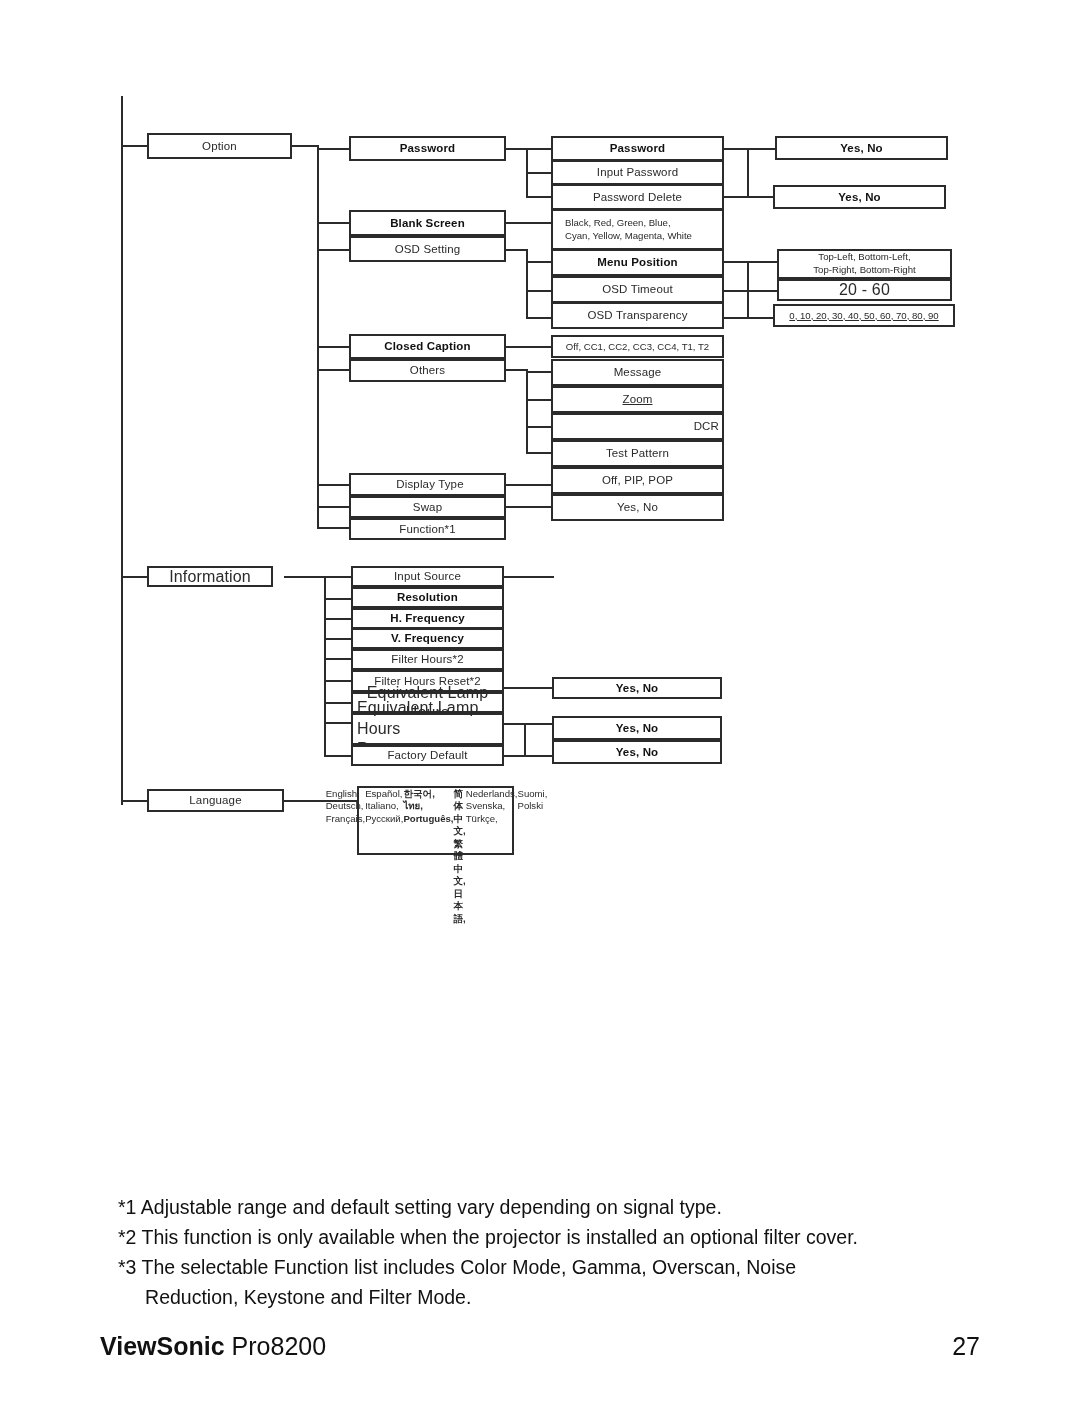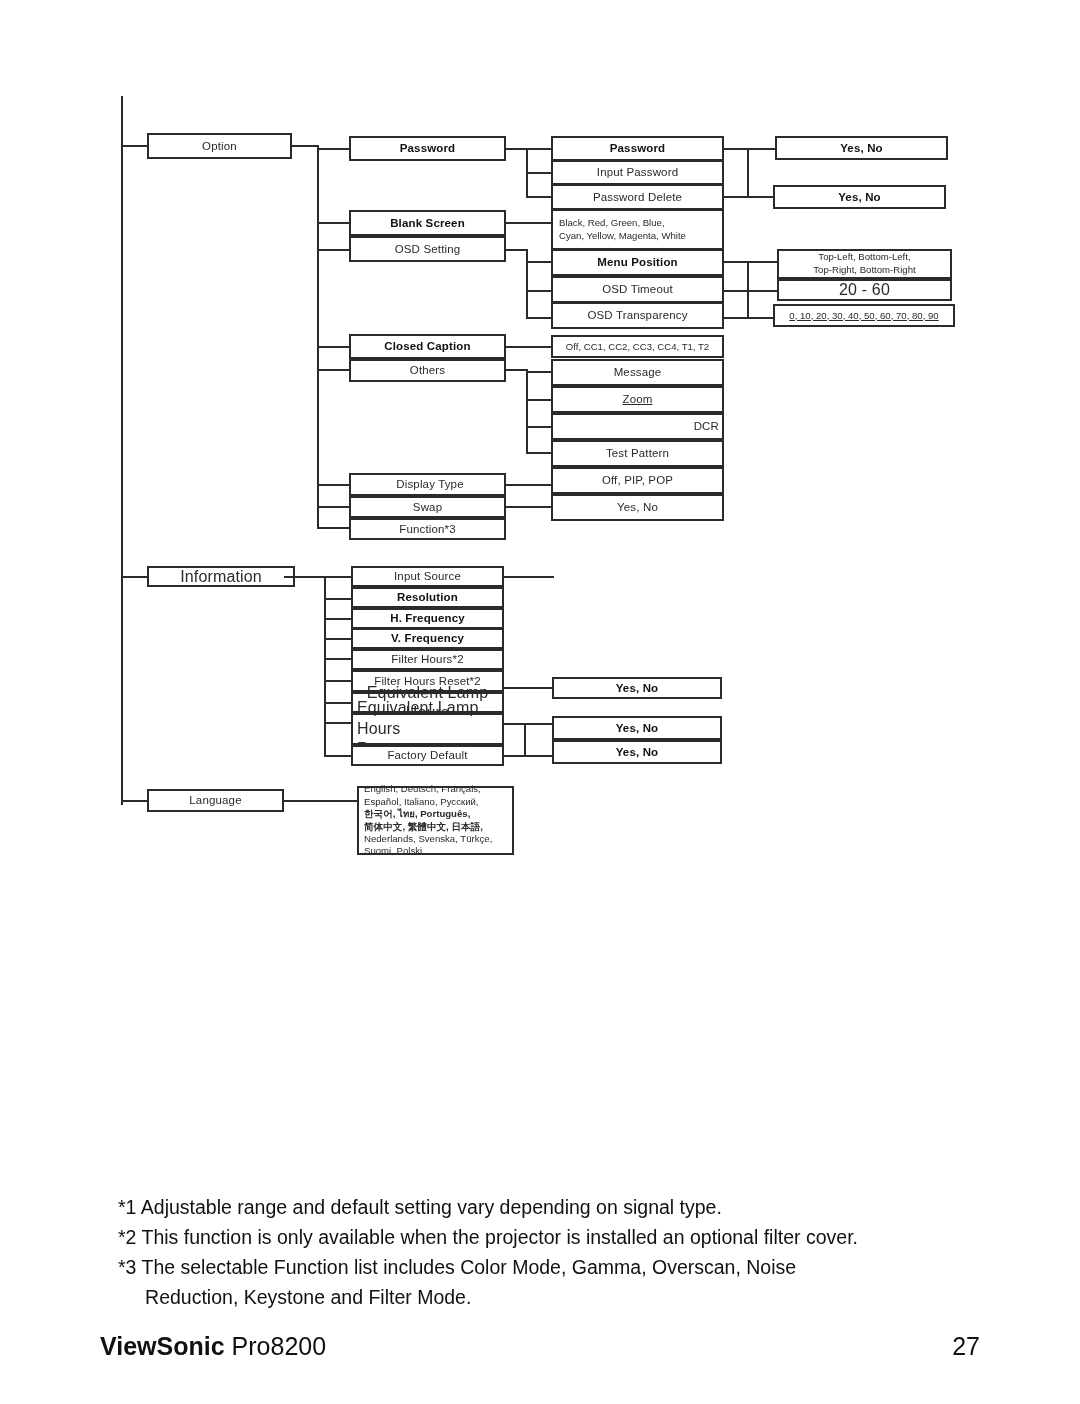--- a/index.html
+++ b/index.html
@@ -22,21 +22,21 @@
     text-align:center;
     font-size:11.5px;
     line-height:1.22;
     color:#2a2a2a;
     letter-spacing:.15px;
     padding:0 3px;
   }
   .box.b{font-weight:bold;color:#111;}
   .box.small{font-size:16px;}
   .box.xsmall{font-size:9.6px;letter-spacing:0px;}
-  .box.left{justify-content:flex-start;text-align:left;padding-left:6px;}
+  .box.left{justify-content:flex-start;text-align:left;padding-left:12px;}
   .line{position:absolute;background:#2b2b2b;}
   .h{height:2px;}
   .v{width:2px;}
 
   
   .notes{
     position:absolute;left:118px;top:1192px;width:880px;
     font-size:19.5px;line-height:30px;color:#111;
   }
   .notes .n{display:block;white-space:pre;}
@@ -60,21 +60,21 @@
   <div class="line h" style="left:121px;top:145px;width:28px;"></div>
 
   <div class="line h" style="left:121px;top:576px;width:28px;"></div>
 
   <div class="line h" style="left:121px;top:800px;width:28px;"></div>
 
   <div class="box" style="left:147px;top:133px;width:145px;height:26px;">
     <span>Option</span>
   </div>
 
-  <div class="box small" style="left:147px;top:566px;width:148px;height:21px;">
+  <div class="box small" style="left:147px;top:566px;width:126px;height:21px;">
     <span>Information</span>
   </div>
 
   <div class="box" style="left:147px;top:789px;width:137px;height:23px;">
     <span>Language</span>
   </div>
 
   <div class="line h" style="left:292px;top:145px;width:27px;"></div>
   <div class="line v" style="left:317px;top:145px;height:383px;"></div>
 
@@ -105,21 +105,21 @@
     <span>Others</span>
   </div>
 
   <div class="box" style="left:349px;top:473px;width:157px;height:23px;padding-left:8px;">
     <span>Display Type</span>
   </div>
   <div class="box" style="left:349px;top:496px;width:157px;height:22px;">
     <span>Swap</span>
   </div>
   <div class="box" style="left:349px;top:518px;width:157px;height:22px;">
-    <span>Function*3</span>
+    <span>Function*1</span>
   </div>
 
   <div class="line h" style="left:506px;top:148px;width:22px;"></div>
   <div class="line v" style="left:526px;top:148px;height:50px;"></div>
   <div class="line h" style="left:526px;top:148px;width:25px;"></div>
   <div class="line h" style="left:526px;top:172px;width:25px;"></div>
   <div class="line h" style="left:526px;top:196px;width:25px;"></div>
 
   <div class="line h" style="left:506px;top:222px;width:45px;"></div>
 
@@ -267,21 +267,21 @@
     <span>Yes, No</span>
   </div>
   <div class="box b" style="left:552px;top:716px;width:170px;height:24px;">
     <span>Yes, No</span>
   </div>
   <div class="box b" style="left:552px;top:740px;width:170px;height:24px;">
     <span>Yes, No</span>
   </div>
 
   <div class="line h" style="left:284px;top:800px;width:74px;"></div>
-  <div class="box xsmall left" style="left:357px;top:786px;width:157px;height:69px;flex-direction:column;align-items:flex-start;justify-content:center;line-height:1.3;padding-left:5px;">
+  <div class="box xsmall left" style="left:357px;top:786px;width:157px;height:69px;flex-direction:row;align-items:flex-start;justify-content:center;line-height:1.3;padding-left:5px;">
     <span>English, Deutsch, Français,</span>
     <span>Español, Italiano, Русский,</span>
     <span style="font-weight:bold;">한국어, ไทย, Português,</span>
     <span style="font-weight:bold;">简体中文, 繁體中文, 日本語,</span>
     <span>Nederlands, Svenska, Türkçe,</span>
     <span>Suomi, Polski</span>
   </div>
 
   <div class="notes">
     <span class="n">*1 Adjustable range and default setting vary depending on signal type.</span>

